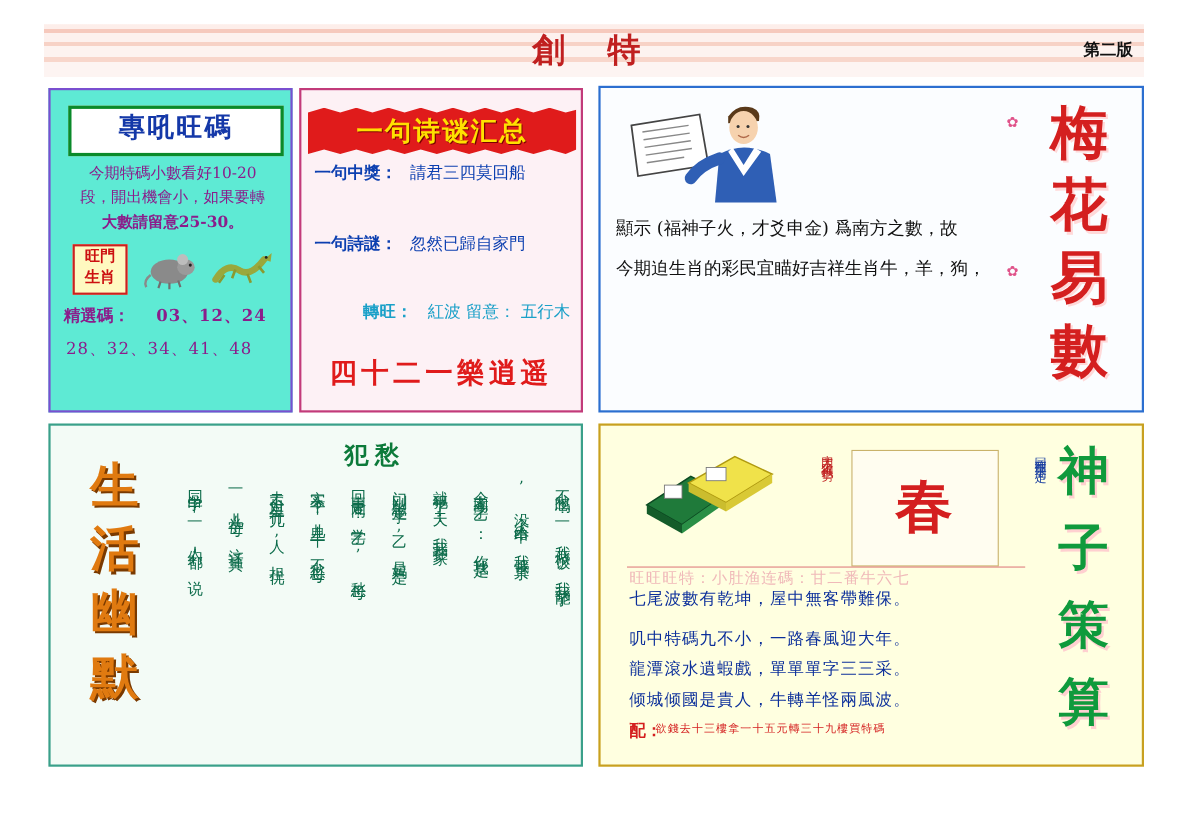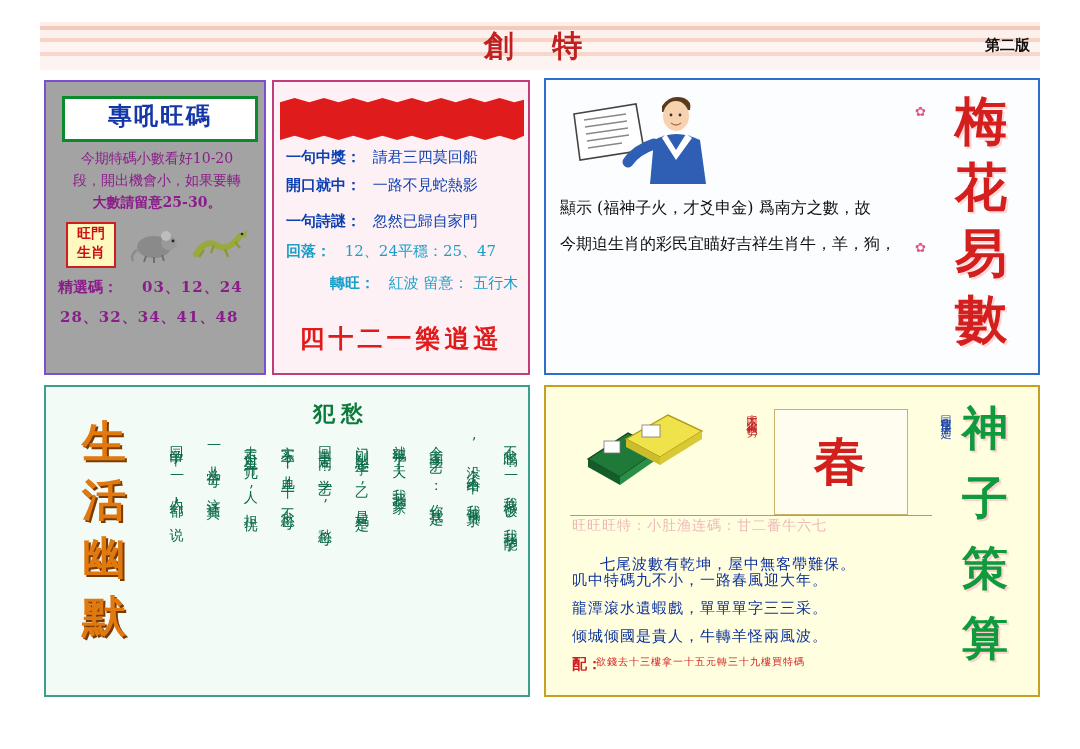--- a/index.html
+++ b/index.html
@@ -33,21 +33,21 @@
     font-family:"DejaVu Serif","Liberation Serif",serif;
     font-size:15px;font-weight:bold;color:#111;
   }
 
   
   .panel{position:absolute;box-sizing:border-box;}
 
   
   #p1{
     left:44px;top:80px;width:222px;height:295px;
-    border:2px solid #7a4fd0;background:#a3a3a3;
+    border:2px solid #7a4fd0;background:#5eead4;
   }
   #p1-titlebox{
     position:absolute;left:16px;top:14px;width:190px;height:40px;
     border:3px solid #0a8a2a;background:#ffffff;
   }
   #p1-title{
     position:absolute;left:0;top:0;width:190px;line-height:34px;text-align:center;
     font-family:"DejaVu Serif","Liberation Serif",serif;
     font-size:24px;font-weight:bold;color:#1438a8;letter-spacing:2px;
   }
@@ -75,21 +75,21 @@
     font-size:15px;font-weight:bold;color:#8b1d8b;
   }
   #p1-pick-a{
     position:absolute;left:96px;top:196px;
     font-family:"DejaVu Serif","Liberation Serif",serif;
     font-size:15px;font-weight:bold;color:#8b1d8b;letter-spacing:1px;
   }
   #p1-pick-b{
     position:absolute;left:14px;top:226px;
     font-family:"DejaVu Serif","Liberation Serif",serif;
-    font-size:15px;font-weight:bold;color:#8b1d8b;letter-spacing:1px;
+    font-size:15px;font-weight:normal;color:#8b1d8b;letter-spacing:1px;
   }
 
   
   #p2{
     left:272px;top:80px;width:258px;height:295px;
     border:2px solid #c23b7a;background:#fdf1f5;
   }
   #p2-banner{
     position:absolute;left:6px;top:16px;width:244px;height:42px;
     background:#e01b1b;
@@ -235,21 +235,21 @@
     font-size:14px;color:#f0b9b9;letter-spacing:1px;
   }
   #p5-hr{
     position:absolute;left:24px;top:128px;width:362px;height:1px;background:#e08080;
   }
   .p5-verse{
     position:absolute;left:26px;width:370px;
     font-family:"DejaVu Serif","Liberation Serif",serif;
     font-size:15px;color:#0c2f9a;letter-spacing:1px;line-height:22px;
   }
-  #p5v1{top:166px;margin-left:28px;}
+  #p5v1{top:146px;}
   #p5v2{top:182px;}
   #p5v3{top:210px;}
   #p5v4{top:238px;}
   #p5-match-label{
     position:absolute;left:26px;top:268px;
     font-family:"DejaVu Serif","Liberation Serif",serif;
     font-size:15px;font-weight:bold;color:#d41f1f;
   }
   #p5-match{
     position:absolute;left:50px;top:268px;width:344px;
@@ -295,38 +295,31 @@
     <path d="M12 30 l-5 7 M22 25 l-3 8 M33 29 l3 8 M43 22 l5 6" stroke="#8a9a30" stroke-width="2.4" fill="none"></path>
   </svg>
 
   <div id="p1-pick-label">精選碼：</div>
   <div id="p1-pick-a">03、12、24</div>
   <div id="p1-pick-b">28、32、34、41、48</div>
 </div>
 
 <div class="panel" id="p2">
   <div id="p2-banner"></div>
+  <div id="p2-banner-text">一句诗谜汇总</div>
 
   <div class="p2-row" id="p2r1">
     <span class="p2-k">一句中獎：</span>
     <span class="p2-v">請君三四莫回船</span>
   </div>
-  <div class="p2-row" id="p2r2">
-    <span class="p2-k">開口就中：</span>
-    <span class="p2-v">一路不見蛇熱影</span>
-  </div>
   <div class="p2-row" id="p2r3">
     <span class="p2-k">一句詩謎：</span>
     <span class="p2-v">忽然已歸自家門</span>
   </div>
 
-  <div class="p2-row2" id="p2r4">
-    <span class="p2-k2">回落：</span>
-    <span>12、24平穩：25、47</span>
-  </div>
   <div class="p2-row2" id="p2r5">
     <span class="p2-k2">轉旺：</span>
     <span>紅波   留意：  五行木</span>
   </div>
 
   <div id="p2-bottom">四十二一樂逍遥</div>
 </div>
 
 <div class="panel" id="p3">
 

